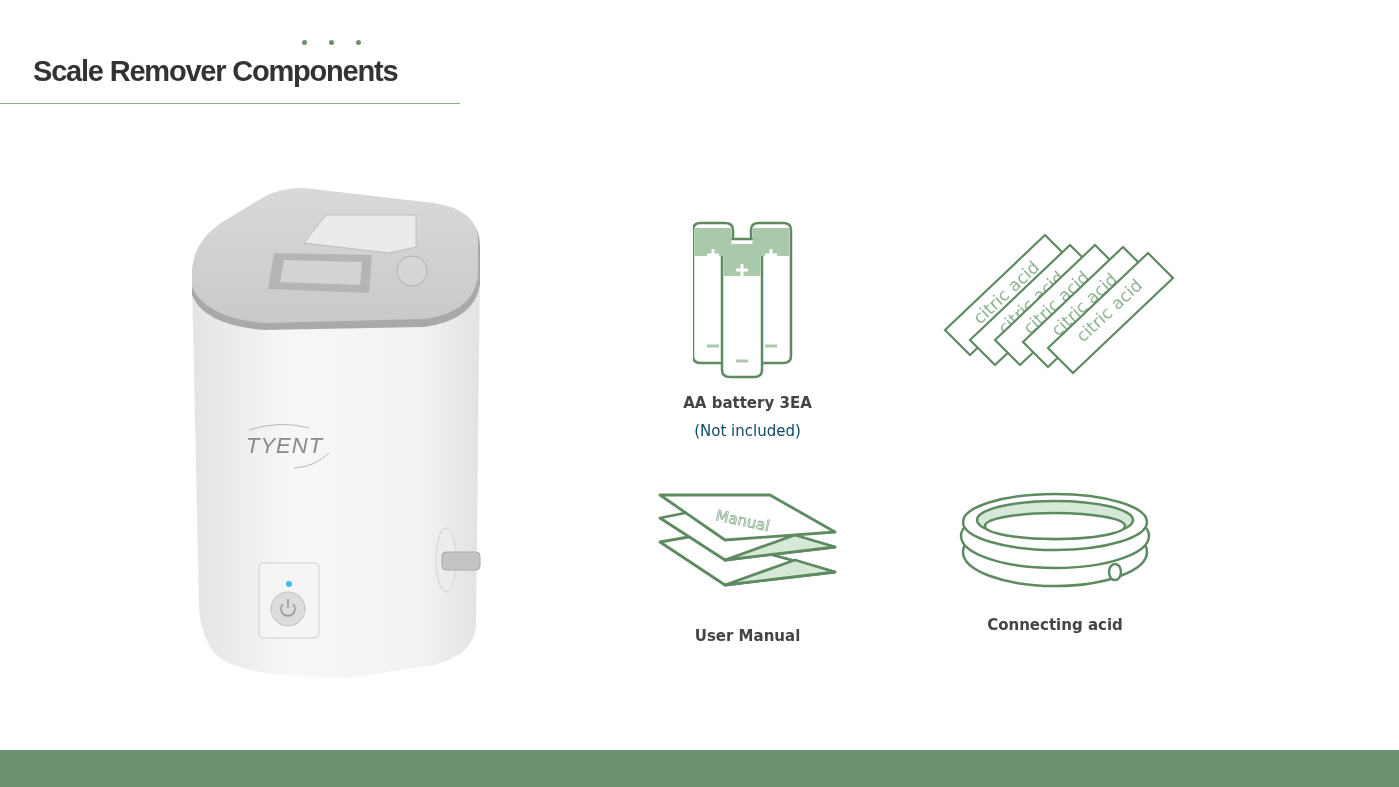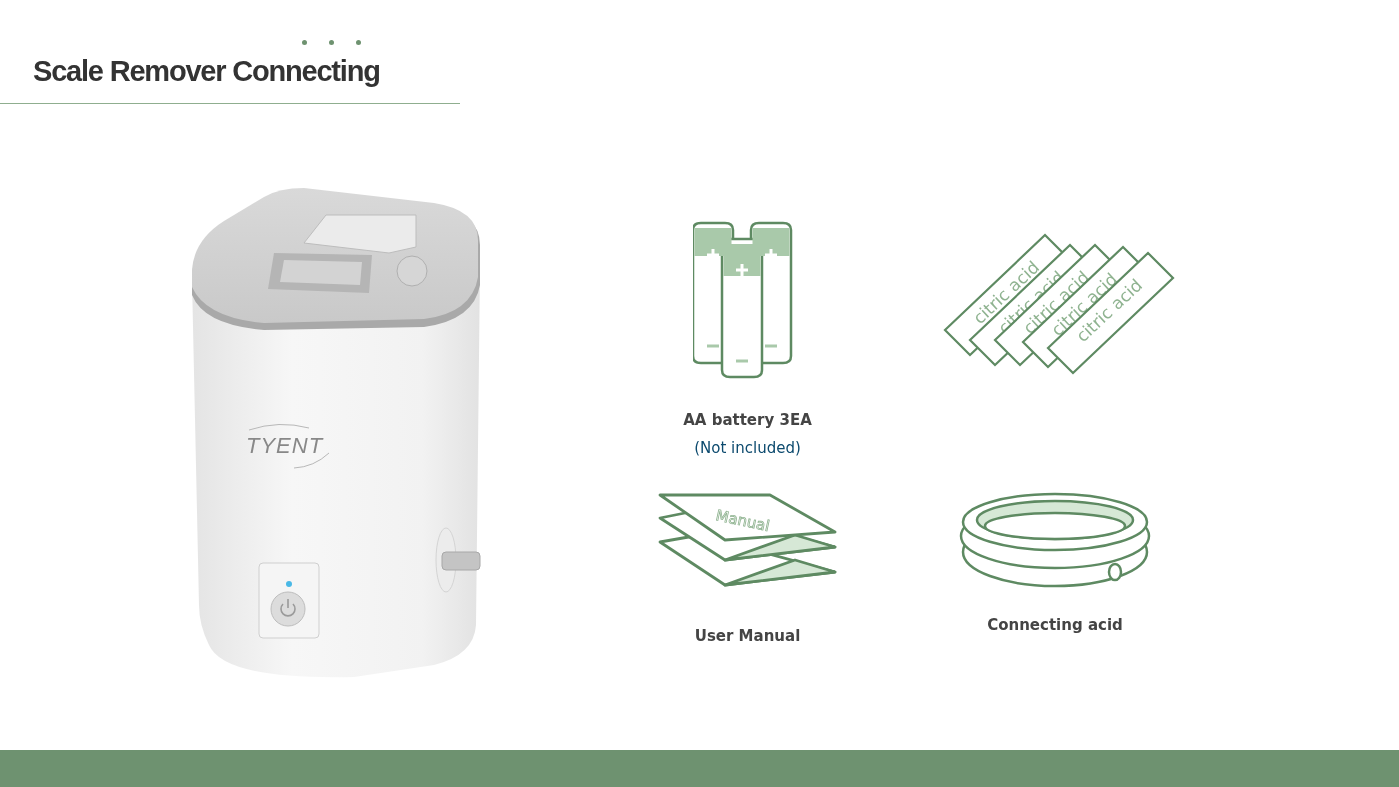--- a/index.html
+++ b/index.html
@@ -12,32 +12,32 @@
   .title {
     position: absolute; left: 33px; top: 55px; font-size: 29px; font-weight: bold;
     letter-spacing: -1.2px; color: #333333; font-family: "Liberation Sans", sans-serif;
   }
   .title-rule { position: absolute; left: 0; top: 103px; width: 460px; height: 1px; background: #8fae8f; }
   .footer-band { position: absolute; left: 0; top: 750px; width: 1399px; height: 37px; background: #6e9270; }
 
   .device { position: absolute; left: 184px; top: 185px; width: 310px; height: 500px; font-style: italic; }
 
   .item { position: absolute; text-align: center; }
-  .item-label { font-size: 15px; font-weight: bold; color: #444444; margin-top: 24px; }
+  .item-label { font-size: 15px; font-weight: bold; color: #444444; margin-top: 7px; }
   .item-note { font-size: 15px; font-weight: normal; color: #0c4a6e; margin-top: 10px; }
 </style>
 </head>
 <body>
 
 <div class="dots">
   <span class="dot"></span>
   <span class="dot"></span>
   <span class="dot"></span>
 </div>
-<div class="title">Scale Remover Connecting</div>
+<div class="title">Scale Remover Components</div>
 <div class="title-rule"></div>
 
 <div class="device">
   <svg width="310" height="500" viewBox="0 0 310 500">
     <defs>
       <linearGradient id="body" x1="0" x2="1" y1="0" y2="0">
         <stop offset="0" stop-color="#e4e4e4"></stop>
         <stop offset="0.35" stop-color="#f7f7f7"></stop>
         <stop offset="0.8" stop-color="#f2f2f2"></stop>
         <stop offset="1" stop-color="#e2e2e2"></stop>

